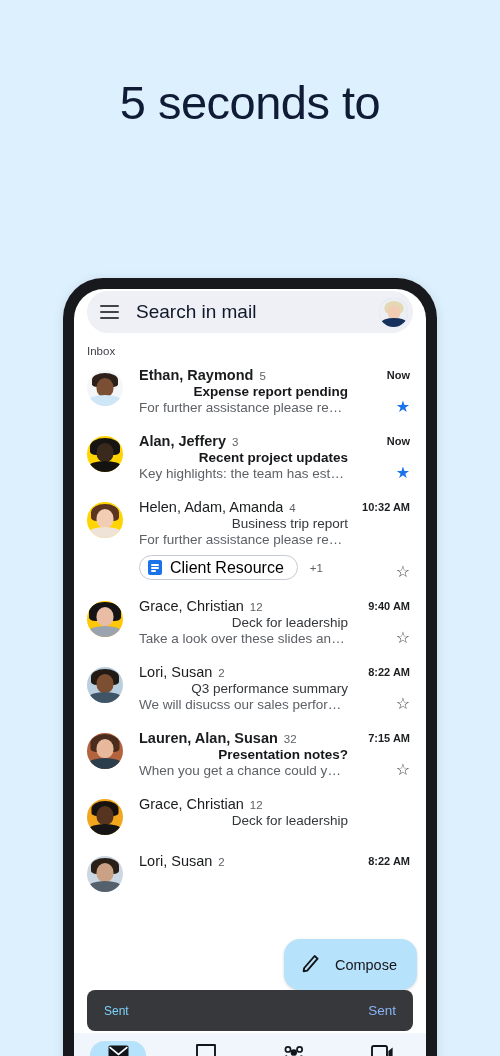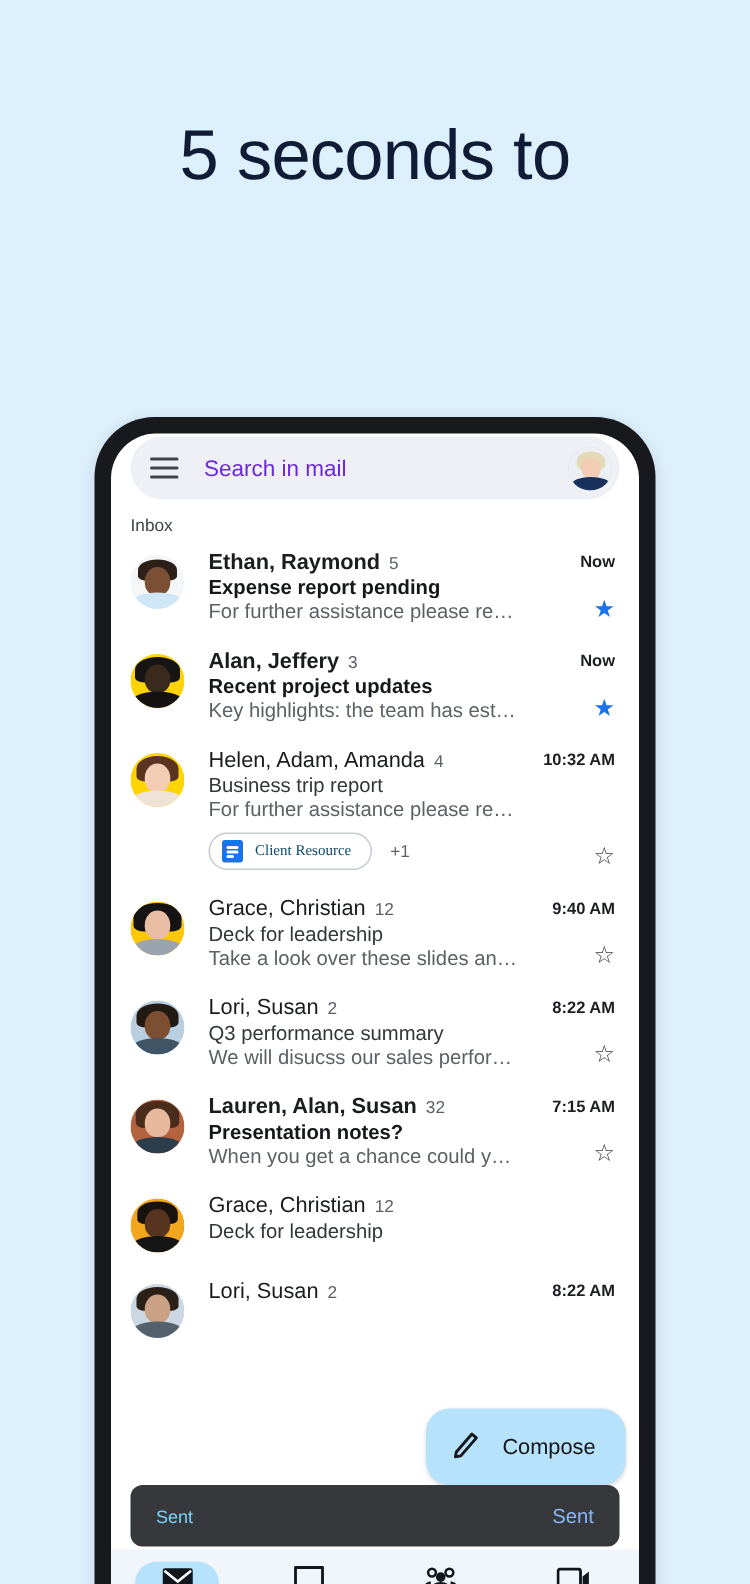--- a/index.html
+++ b/index.html
@@ -76,38 +76,38 @@
     border-radius: 21px;
     display: flex;
     align-items: center;
     padding: 0 5px 0 13px;
   }
   .hamburger { width: 19px; height: 14px; display: flex; flex-direction: column; justify-content: space-between; flex: 0 0 auto; }
   .hamburger i { display: block; height: 2px; background: #404449; border-radius: 2px; }
   .search-placeholder {
     flex: 1;
     margin-left: 17px;
-    font-size: 15px;
-    color: #6d28d9;
+    font-size: 19px;
+    color: #0f172a;
   }
   .avatar-sm {
     width: 29px; height: 29px; border-radius: 50%;
     flex: 0 0 auto; overflow: hidden; position: relative;
     background: #c8ccd6;
   }
 
   
   .inbox-label {
     margin: 12px 0 1px 13px;
     font-size: 11.5px;
     color: #3f434a;
   }
 
   
-  .mail-list { position: relative; }
+  .mail-list { position: relative; text-align: right; }
   .mail-row {
     display: flex;
     padding: 9px 16px 9px 13px;
     align-items: flex-start;
   }
   .avatar {
     width: 36px; height: 36px; border-radius: 50%;
     flex: 0 0 auto;
     margin-top: 3px;
     overflow: hidden;
@@ -183,21 +183,21 @@
   .chip-icon {
     width: 14px; height: 15px; background: #1a73e8;
     border-radius: 2px; position: relative; flex: 0 0 auto;
   }
   .chip-icon::before, .chip-icon::after {
     content: ""; position: absolute; left: 3px; height: 1.6px;
     background: #fff; border-radius: 1px;
   }
   .chip-icon::before { top: 4px; width: 8px; box-shadow: 0 3px 0 #fff; }
   .chip-icon::after { top: 10px; width: 5px; }
-  .chip-label { font-size: 10px; color: #0c4a6e; margin-left: 8px; font-family: Liberation Serif, serif; }
+  .chip-label { font-size: 16px; color: #000000; margin-left: 8px; }
   .chip-more { font-size: 11.5px; color: #5d6166; margin-left: 12px; }
 
   
   .compose {
     position: absolute;
     right: 9px;
     bottom: 88px;
     height: 51px;
     background: #b7e2fb;
     border-radius: 16px;

